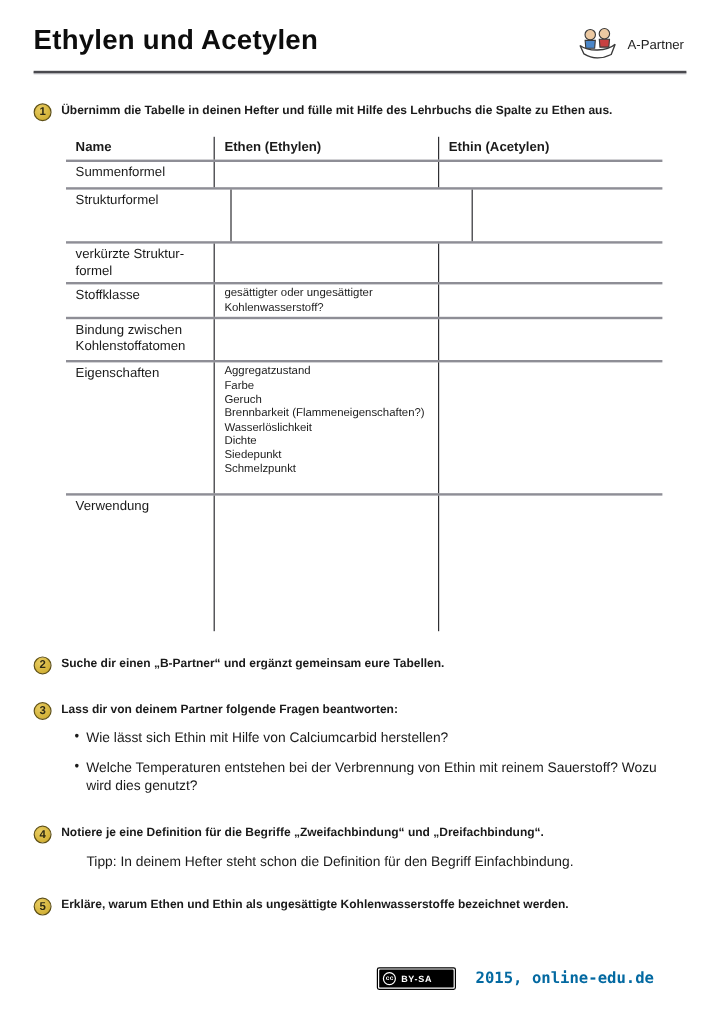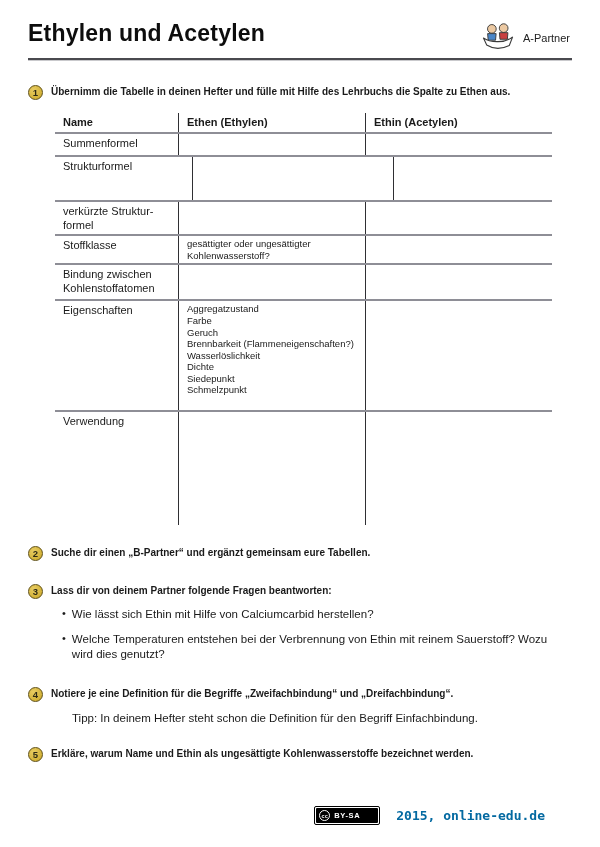--- a/index.html
+++ b/index.html
@@ -170,21 +170,21 @@
   <div class="task" id="task4">
     <span class="num">4</span>
     <div>
       <div class="task-text">Notiere je eine Definition für die Begriffe „Zweifachbindung“ und „Dreifachbindung“.</div>
       <div class="tip">Tipp: In deinem Hefter steht schon die Definition für den Begriff Einfachbindung.</div>
     </div>
   </div>
 
   <div class="task" id="task5">
     <span class="num">5</span>
-    <div class="task-text">Erkläre, warum Name und Ethin als ungesättigte Kohlenwasserstoffe bezeichnet werden.</div>
+    <div class="task-text">Erkläre, warum Ethen und Ethin als ungesättigte Kohlenwasserstoffe bezeichnet werden.</div>
   </div>
 
   <div class="footer">
     <div class="cc-badge">
       <div class="cc-inner">
         <span class="cc-circle">cc</span>
         <span class="cc-text">BY-SA</span>
       </div>
     </div>
     <div class="credit">2015, online-edu.de</div>

